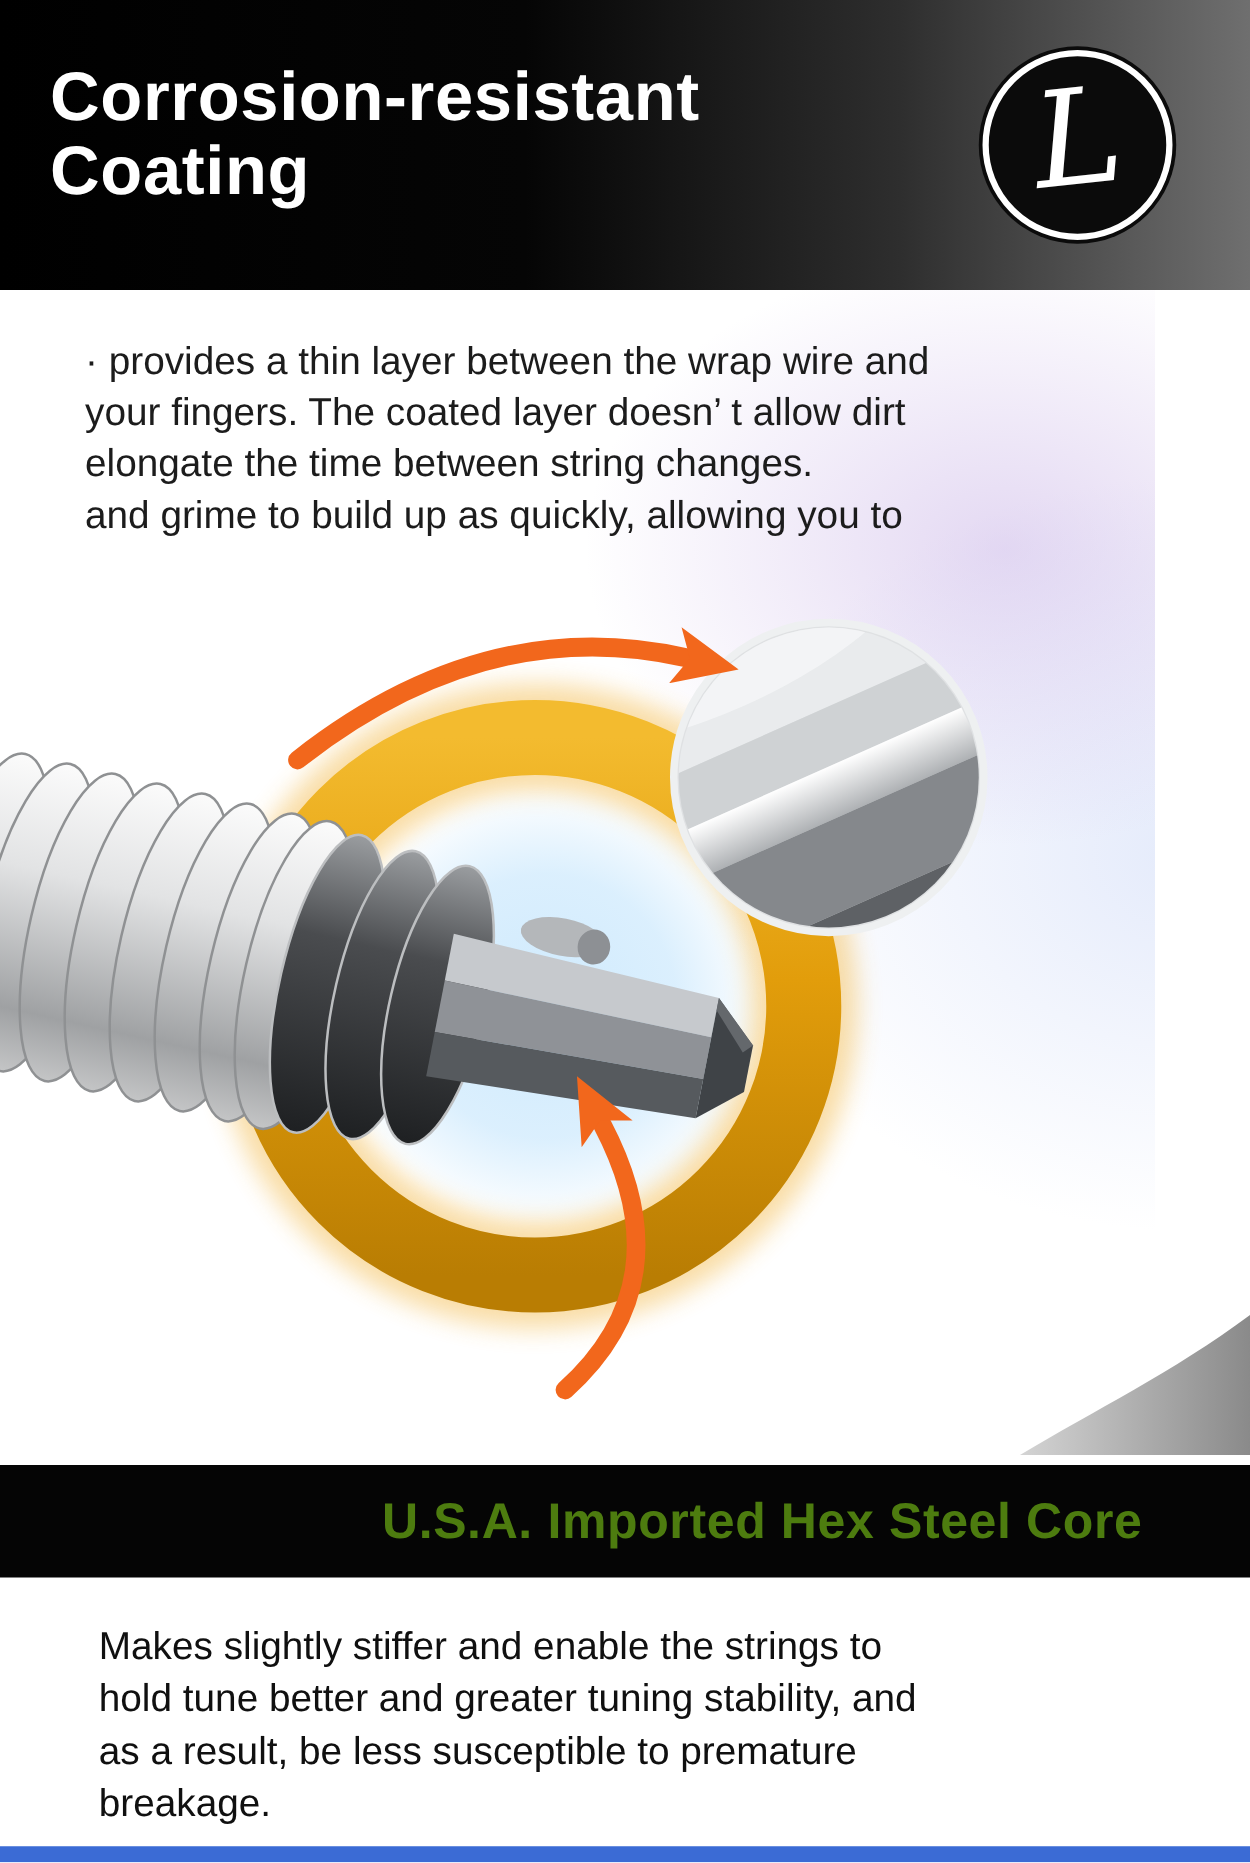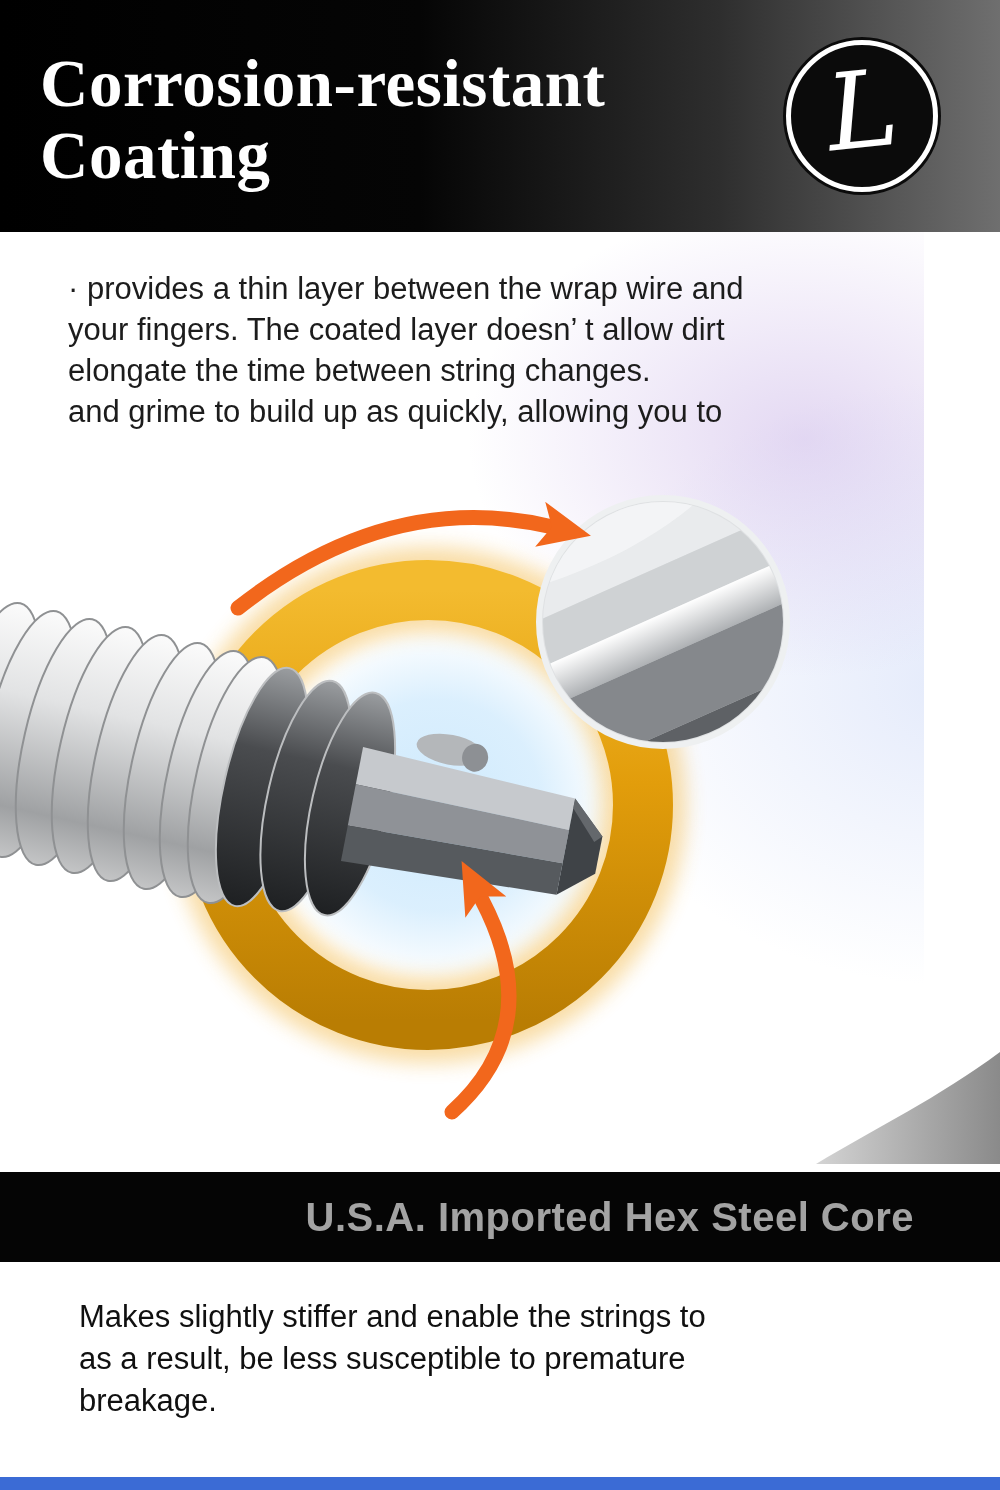--- a/index.html
+++ b/index.html
@@ -11,22 +11,22 @@
     margin:0 auto; overflow:hidden; background:#fff;
   }
 
   
   .header {
     position:absolute; top:0; left:0; width:1000px; height:232px;
     background:linear-gradient(90deg,#000 0%,#050505 42%,#2e2e2e 72%,#6f6f6f 100%);
   }
   .header-title {
     position:absolute; left:40px; top:48px;
-    color:#ffffff; font-size:67px; font-weight:bold;
-    line-height:1.07; letter-spacing:0.5px;font-family:Liberation Serif, serif;
+    color:#ffffff; font-size:55px; font-weight:bold;
+    line-height:1.07; letter-spacing:0.5px;
   }
   .logo {
     position:absolute; right:62px; top:40px;
     width:152px; height:152px; border-radius:50%;
     background:#0b0b0b; border:5px solid #ffffff;
     box-shadow:0 0 0 3px #0b0b0b;
     display:flex; align-items:center; justify-content:center;
   }
   .logo-letter {
     font-family:"DejaVu Serif", serif; font-style:italic;
@@ -45,21 +45,21 @@
   .intro {
     padding:36px 40px 0 68px;
     font-size:31px; line-height:41px; color:#1c1c1c;
   }
   .line { display:block; }
   .illustration { position:absolute; top:228px; left:0; }
 
   
   .banner {
     position:absolute; top:1172px; left:0; width:1000px; height:90px;
-    background:#050505; color:#a3a3a3;
+    background:#050505; color:#4d7c0f;
     display:flex; align-items:center; justify-content:flex-end;
     padding-right:86px; font-size:40px; font-weight:bold; letter-spacing:0.5px;
   }
 
   
   .outro {
     position:absolute; top:1262px; left:15px; width:1000px;
     padding:34px 50px 0 64px;
     font-size:31px; line-height:42px; color:#101010;
   }
@@ -190,18 +190,19 @@
       </g>
     </svg>
   </main>
 
   <div class="banner">
     <span>U.S.A. Imported Hex Steel Core</span>
   </div>
 
   <section class="outro">
     <span class="line">Makes slightly stiffer and enable the strings to</span>
+    <span class="line">hold tune better and greater tuning stability, and</span>
     <span class="line">as a result, be less susceptible to premature</span>
     <span class="line">breakage.</span>
   </section>
 
   <div class="accent-bar"></div>
 </div>
 
 </body></html>

